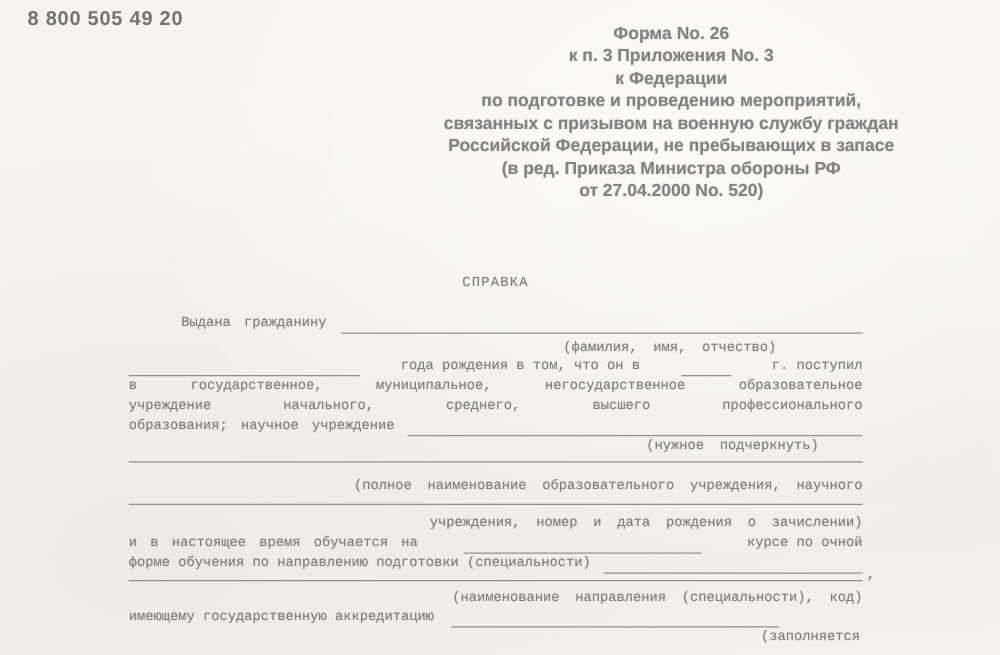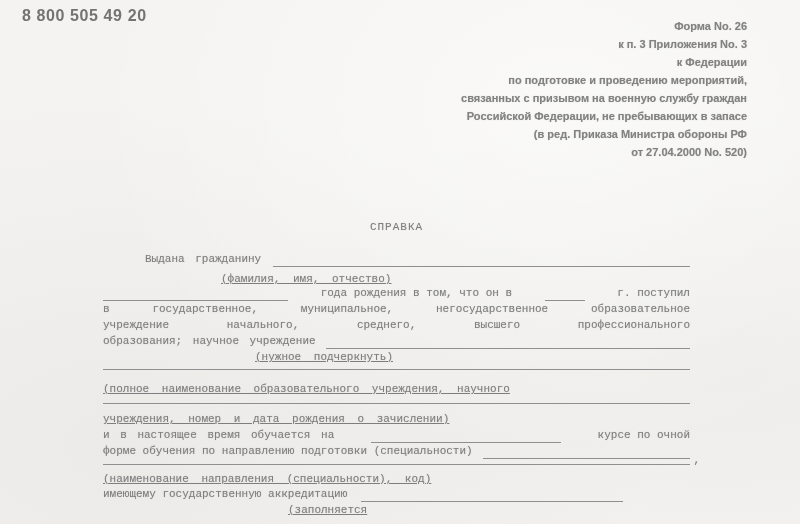--- a/index.html
+++ b/index.html
@@ -11,36 +11,36 @@
       radial-gradient(ellipse at 90% 70%, rgba(224,222,218,.3), rgba(224,222,218,0) 50%),
       #f4f3f1;
     font-family:"Liberation Mono","DejaVu Sans Mono",monospace;
   }
   .phone{
     position:absolute;left:22px;top:7px;
     font-family:"Liberation Sans","DejaVu Sans",sans-serif;
     font-weight:bold;font-size:16px;letter-spacing:.6px;color:#737373;
   }
   .form-header{
-    position:absolute;top:17px;right:53px;width:420px;text-align:right;
+    position:absolute;top:17px;right:53px;width:420px;text-align:center;
     font-family:"Liberation Sans","DejaVu Sans",sans-serif;
-    font-weight:bold;font-size:11px;line-height:18px;color:#828282;
+    font-weight:bold;font-size:14px;line-height:18px;color:#828282;
     text-shadow:0 0 1px rgba(130,130,130,.45);
   }
   .doc{
     position:absolute;left:103px;top:0;width:587px;height:524px;
     color:#7e7e7e;font-size:11px;
     text-shadow:0 0 1px rgba(125,125,125,.4);
   }
   .line{position:absolute;left:0;width:587px;height:16px;line-height:16px;white-space:nowrap;}
   .flexline{display:flex;align-items:center;}
   .blank{display:inline-block;border-bottom:1.4px solid #8f8f8f;height:15px;}
   .rule{position:absolute;left:0;width:587px;border-bottom:1.6px solid #8f8f8f;height:0;}
   .justify{text-align:justify;text-align-last:justify;}
-  .caption{position:absolute;text-align:left;word-spacing:6px;height:16px;line-height:16px;white-space:nowrap;text-decoration:underline;}
+  .caption{position:absolute;text-align:right;word-spacing:6px;height:16px;line-height:16px;white-space:nowrap;}
   .title{position:absolute;left:0;width:587px;text-align:center;letter-spacing:1px;}
   .ws{word-spacing:4px;}
   .comma{position:absolute;right:-10px;top:-10px;}
 </style>
 </head>
 <body>
 
 <div class="phone">8 800 505 49 20</div>
 
 <div class="form-header">

